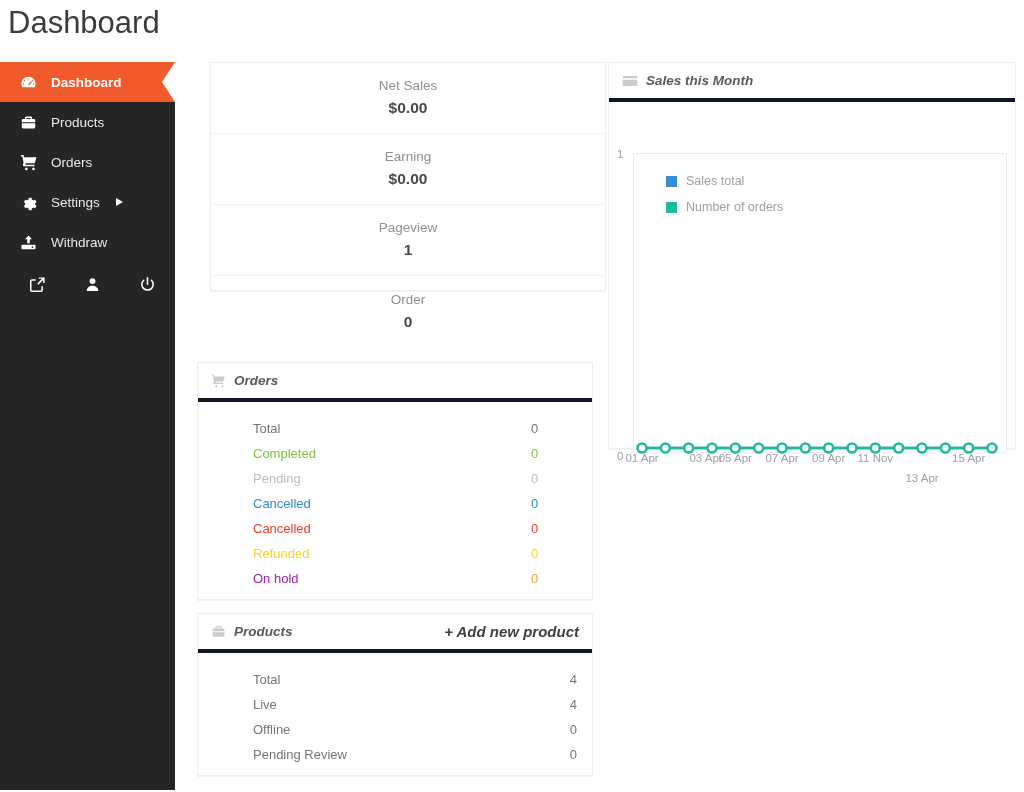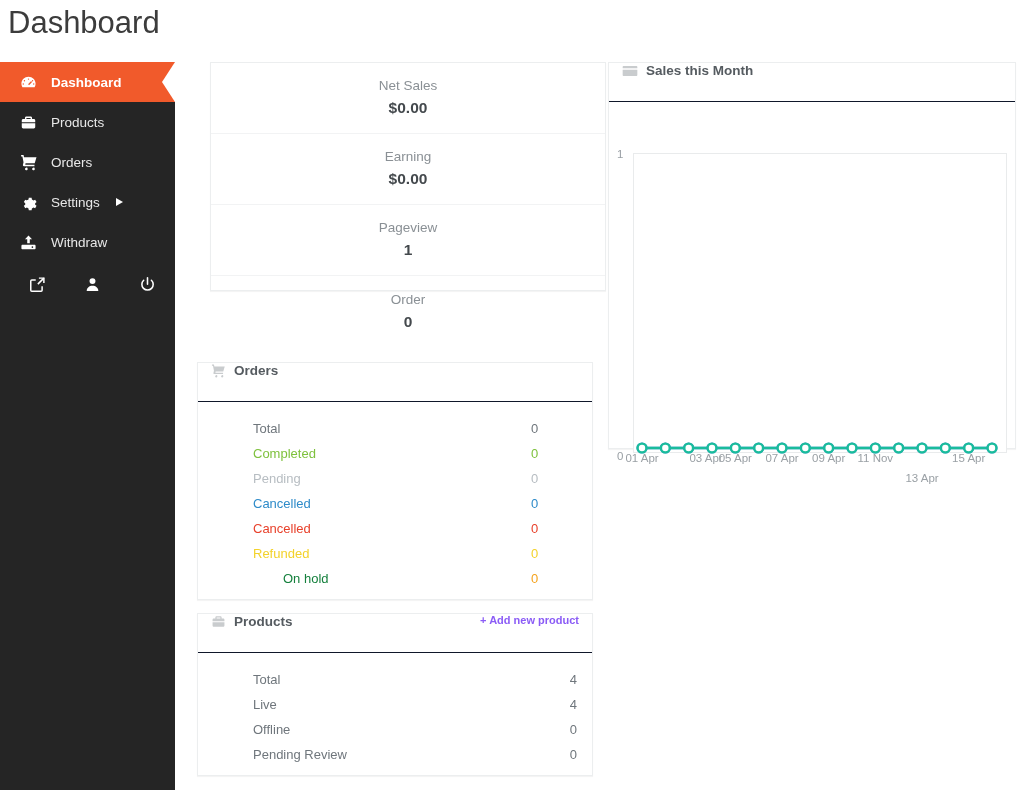--- a/index.html
+++ b/index.html
@@ -69,32 +69,33 @@
 
   
   .card {
     position: absolute;
     background: #ffffff;
     border: 1px solid #eceeef;
     box-shadow: 0 1px 1px rgba(0,0,0,0.045);
   }
   .card-head {
     height: 39px;
-    display: flex; align-items: flex-start;
+    display: flex; align-items: center;
     padding: 0 13px;
-    border-bottom: 1px solid #0f172a;
+    border-bottom: 4px solid #0f172a;
+    font-style: italic;
   }
   .card-head .chico {
     display: flex; align-items: center; color: #c9ccce; margin-right: 8px;
   }
   .card-title {
     font-size: 13.5px; font-weight: bold; color: #555b60;
   }
   .card-head .head-action {
-    margin-left: auto; font-size: 11px; font-weight: bold; color: #8b5cf6;
+    margin-left: auto; font-size: 15px; font-weight: bold; color: #404040;
     text-decoration: none; cursor: pointer;
   }
 
   
   #stats-card { left: 210px; top: 62px; width: 396px; height: 229px; }
   .stat-row {
     height: 71px;
     display: flex; flex-direction: column;
     align-items: center; justify-content: center;
     border-bottom: 1px solid #f2f3f4;
@@ -284,21 +285,21 @@
         </div>
         <div class="kv-row" style="position: relative;">
           <span class="kv-label" style="color: rgb(232, 65, 43);">Cancelled</span>
           <span style="position: absolute; left: 333px; color: rgb(232, 65, 43);">0</span>
         </div>
         <div class="kv-row" style="position: relative;">
           <span class="kv-label" style="color: rgb(243, 210, 43);">Refunded</span>
           <span style="position: absolute; left: 333px; color: rgb(243, 210, 43);">0</span>
         </div>
         <div class="kv-row" style="position: relative;">
-          <span class="kv-label" style="color: #15803d; margin-left: 30px;">On hold</span>
+          <span class="kv-label" style="color: #a21caf;">On hold</span>
           <span style="position: absolute; left: 333px; color: rgb(245, 163, 30);">0</span>
         </div>
       </div>
   </div>
 
   <div class="card" id="products-card">
     <div class="card-head">
       <span class="chico">
         <svg width="15" height="15" viewBox="0 0 24 24" fill="#c9ccce">
           <path d="M9 3.5h6c1.1 0 2 .9 2 2V7h2.5c1.1 0 2 .9 2 2v2.5H2.5V9c0-1.1.9-2 2-2H7V5.5c0-1.1.9-2 2-2zm0 2V7h6V5.5H9zM2.5 13h19v5.5c0 1.1-.9 2-2 2h-15c-1.1 0-2-.9-2-2V13z"></path>
@@ -333,20 +334,30 @@
         <svg width="16" height="16" viewBox="0 0 24 24" fill="#c9ccce">
           <path d="M2.5 4.5h19c.8 0 1.5.7 1.5 1.5v2H1V6c0-.8.7-1.5 1.5-1.5zM1 10h22v8c0 .8-.7 1.5-1.5 1.5h-19C1.7 19.5 1 18.8 1 18v-8zm2.5 5h5v2h-5v-2z"></path>
         </svg>
       </span>
       <span class="card-title">Sales this Month</span>
     </div>
     <div class="chart-body">
       <div class="y-label" id="y-top">1</div>
       <div class="y-label" id="y-bot">0</div>
       <div class="plot-box">
+        <div class="legend">
+          <div class="legend-item">
+            <span class="legend-swatch" id="sw0" style="background: rgb(58, 143, 212);"></span>
+            <span>Sales total</span>
+          </div>
+          <div class="legend-item">
+            <span class="legend-swatch" id="sw1" style="background: rgb(26, 188, 156);"></span>
+            <span>Number of orders</span>
+          </div>
+        </div>
         <svg class="chart-svg" id="chart-svg" width="376" height="300">
             <polyline points="8,294 31.333333333333332,294 54.666666666666664,294 78,294 101.33333333333333,294 124.66666666666666,294 148,294 171.33333333333331,294 194.66666666666666,294 218,294 241.33333333333331,294 264.66666666666663,294 288,294 311.3333333333333,294 334.66666666666663,294 358,294" fill="none" stroke="#3a8fd4" stroke-width="2.6"></polyline>
             <polyline points="8,294 31.333333333333332,294 54.666666666666664,294 78,294 101.33333333333333,294 124.66666666666666,294 148,294 171.33333333333331,294 194.66666666666666,294 218,294 241.33333333333331,294 264.66666666666663,294 288,294 311.3333333333333,294 334.66666666666663,294 358,294" fill="none" stroke="#1abc9c" stroke-width="2.6"></polyline>
             <circle cx="8" cy="294" r="4.4" fill="#ffffff" stroke="#3a8fd4" stroke-width="2.4"></circle>
             <circle cx="31.333333333333332" cy="294" r="4.4" fill="#ffffff" stroke="#3a8fd4" stroke-width="2.4"></circle>
             <circle cx="54.666666666666664" cy="294" r="4.4" fill="#ffffff" stroke="#3a8fd4" stroke-width="2.4"></circle>
             <circle cx="78" cy="294" r="4.4" fill="#ffffff" stroke="#3a8fd4" stroke-width="2.4"></circle>
             <circle cx="101.33333333333333" cy="294" r="4.4" fill="#ffffff" stroke="#3a8fd4" stroke-width="2.4"></circle>
             <circle cx="124.66666666666666" cy="294" r="4.4" fill="#ffffff" stroke="#3a8fd4" stroke-width="2.4"></circle>
             <circle cx="148" cy="294" r="4.4" fill="#ffffff" stroke="#3a8fd4" stroke-width="2.4"></circle>

